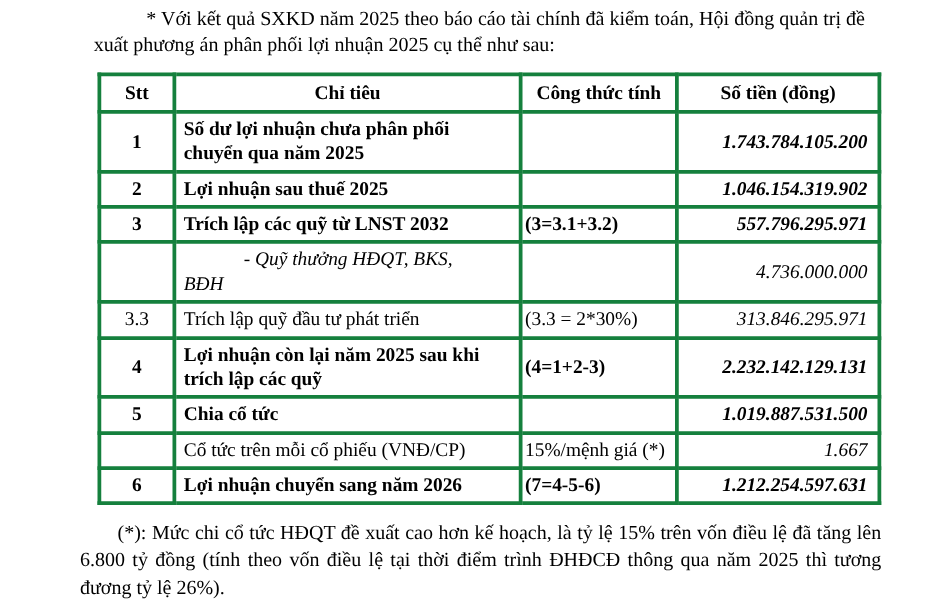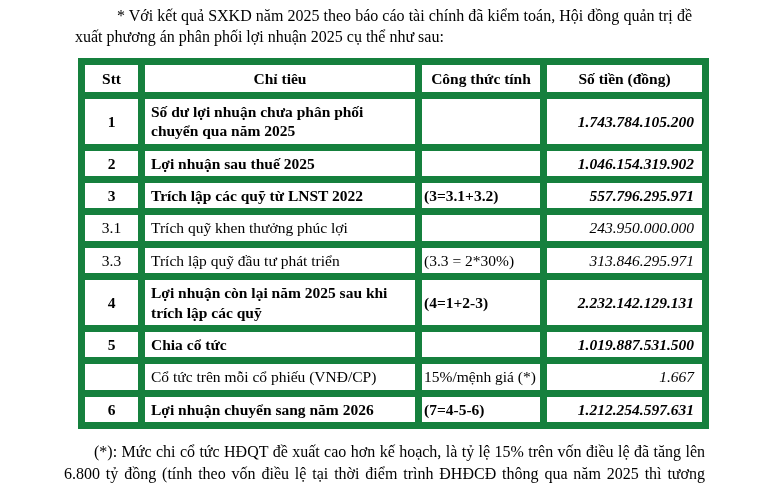--- a/index.html
+++ b/index.html
@@ -28,21 +28,21 @@
   }
   table.profit-table {
     border-collapse: collapse;
     table-layout: fixed;
     width: 624px;
     margin: 10px 0 0 78px;
     font-size: 15.5px;
     border: 2px solid #000;
   }
   .profit-table th, .profit-table td {
-    border: 7px solid #15803d;
+    border: 3px solid #15803d;
     padding: 3px 6px;
     vertical-align: middle;
     line-height: 1.25;
     overflow: hidden;
   }
   .profit-table th {
     text-align: center;
     font-weight: bold;
     padding: 4px 2px;
   }
@@ -100,29 +100,32 @@
           <td class="amount bold">1.743.784.105.200</td>
         </tr>
         <tr>
           <td class="stt bold">2</td>
           <td class="label bold">Lợi nhuận sau thuế 2025</td>
           <td class="formula bold"></td>
           <td class="amount bold">1.046.154.319.902</td>
         </tr>
         <tr>
           <td class="stt bold">3</td>
-          <td class="label bold">Trích lập các quỹ từ LNST 2022</td>
+          <td class="label bold">Trích lập các quỹ từ LNST 2032</td>
           <td class="formula bold">(3=3.1+3.2)</td>
           <td class="amount bold">557.796.295.971</td>
         </tr>
         <tr>
-          <td class="stt">3.1</td>
-          <td class="label">Trích quỹ khen thưởng phúc lợi</td>
+          <td class="stt"></td>
+          <td class="label italic">
+            <div class="line-indent">- Quỹ thưởng HĐQT, BKS,</div>
+            <div class="">BĐH</div>
+          </td>
           <td class="formula"></td>
-          <td class="amount">243.950.000.000</td>
+          <td class="amount">4.736.000.000</td>
         </tr>
         <tr>
           <td class="stt">3.3</td>
           <td class="label">Trích lập quỹ đầu tư phát triển</td>
           <td class="formula">(3.3 = 2*30%)</td>
           <td class="amount">313.846.295.971</td>
         </tr>
         <tr>
           <td class="stt bold">4</td>
           <td class="label bold">Lợi nhuận còn lại năm 2025 sau khi trích lập các quỹ</td>

